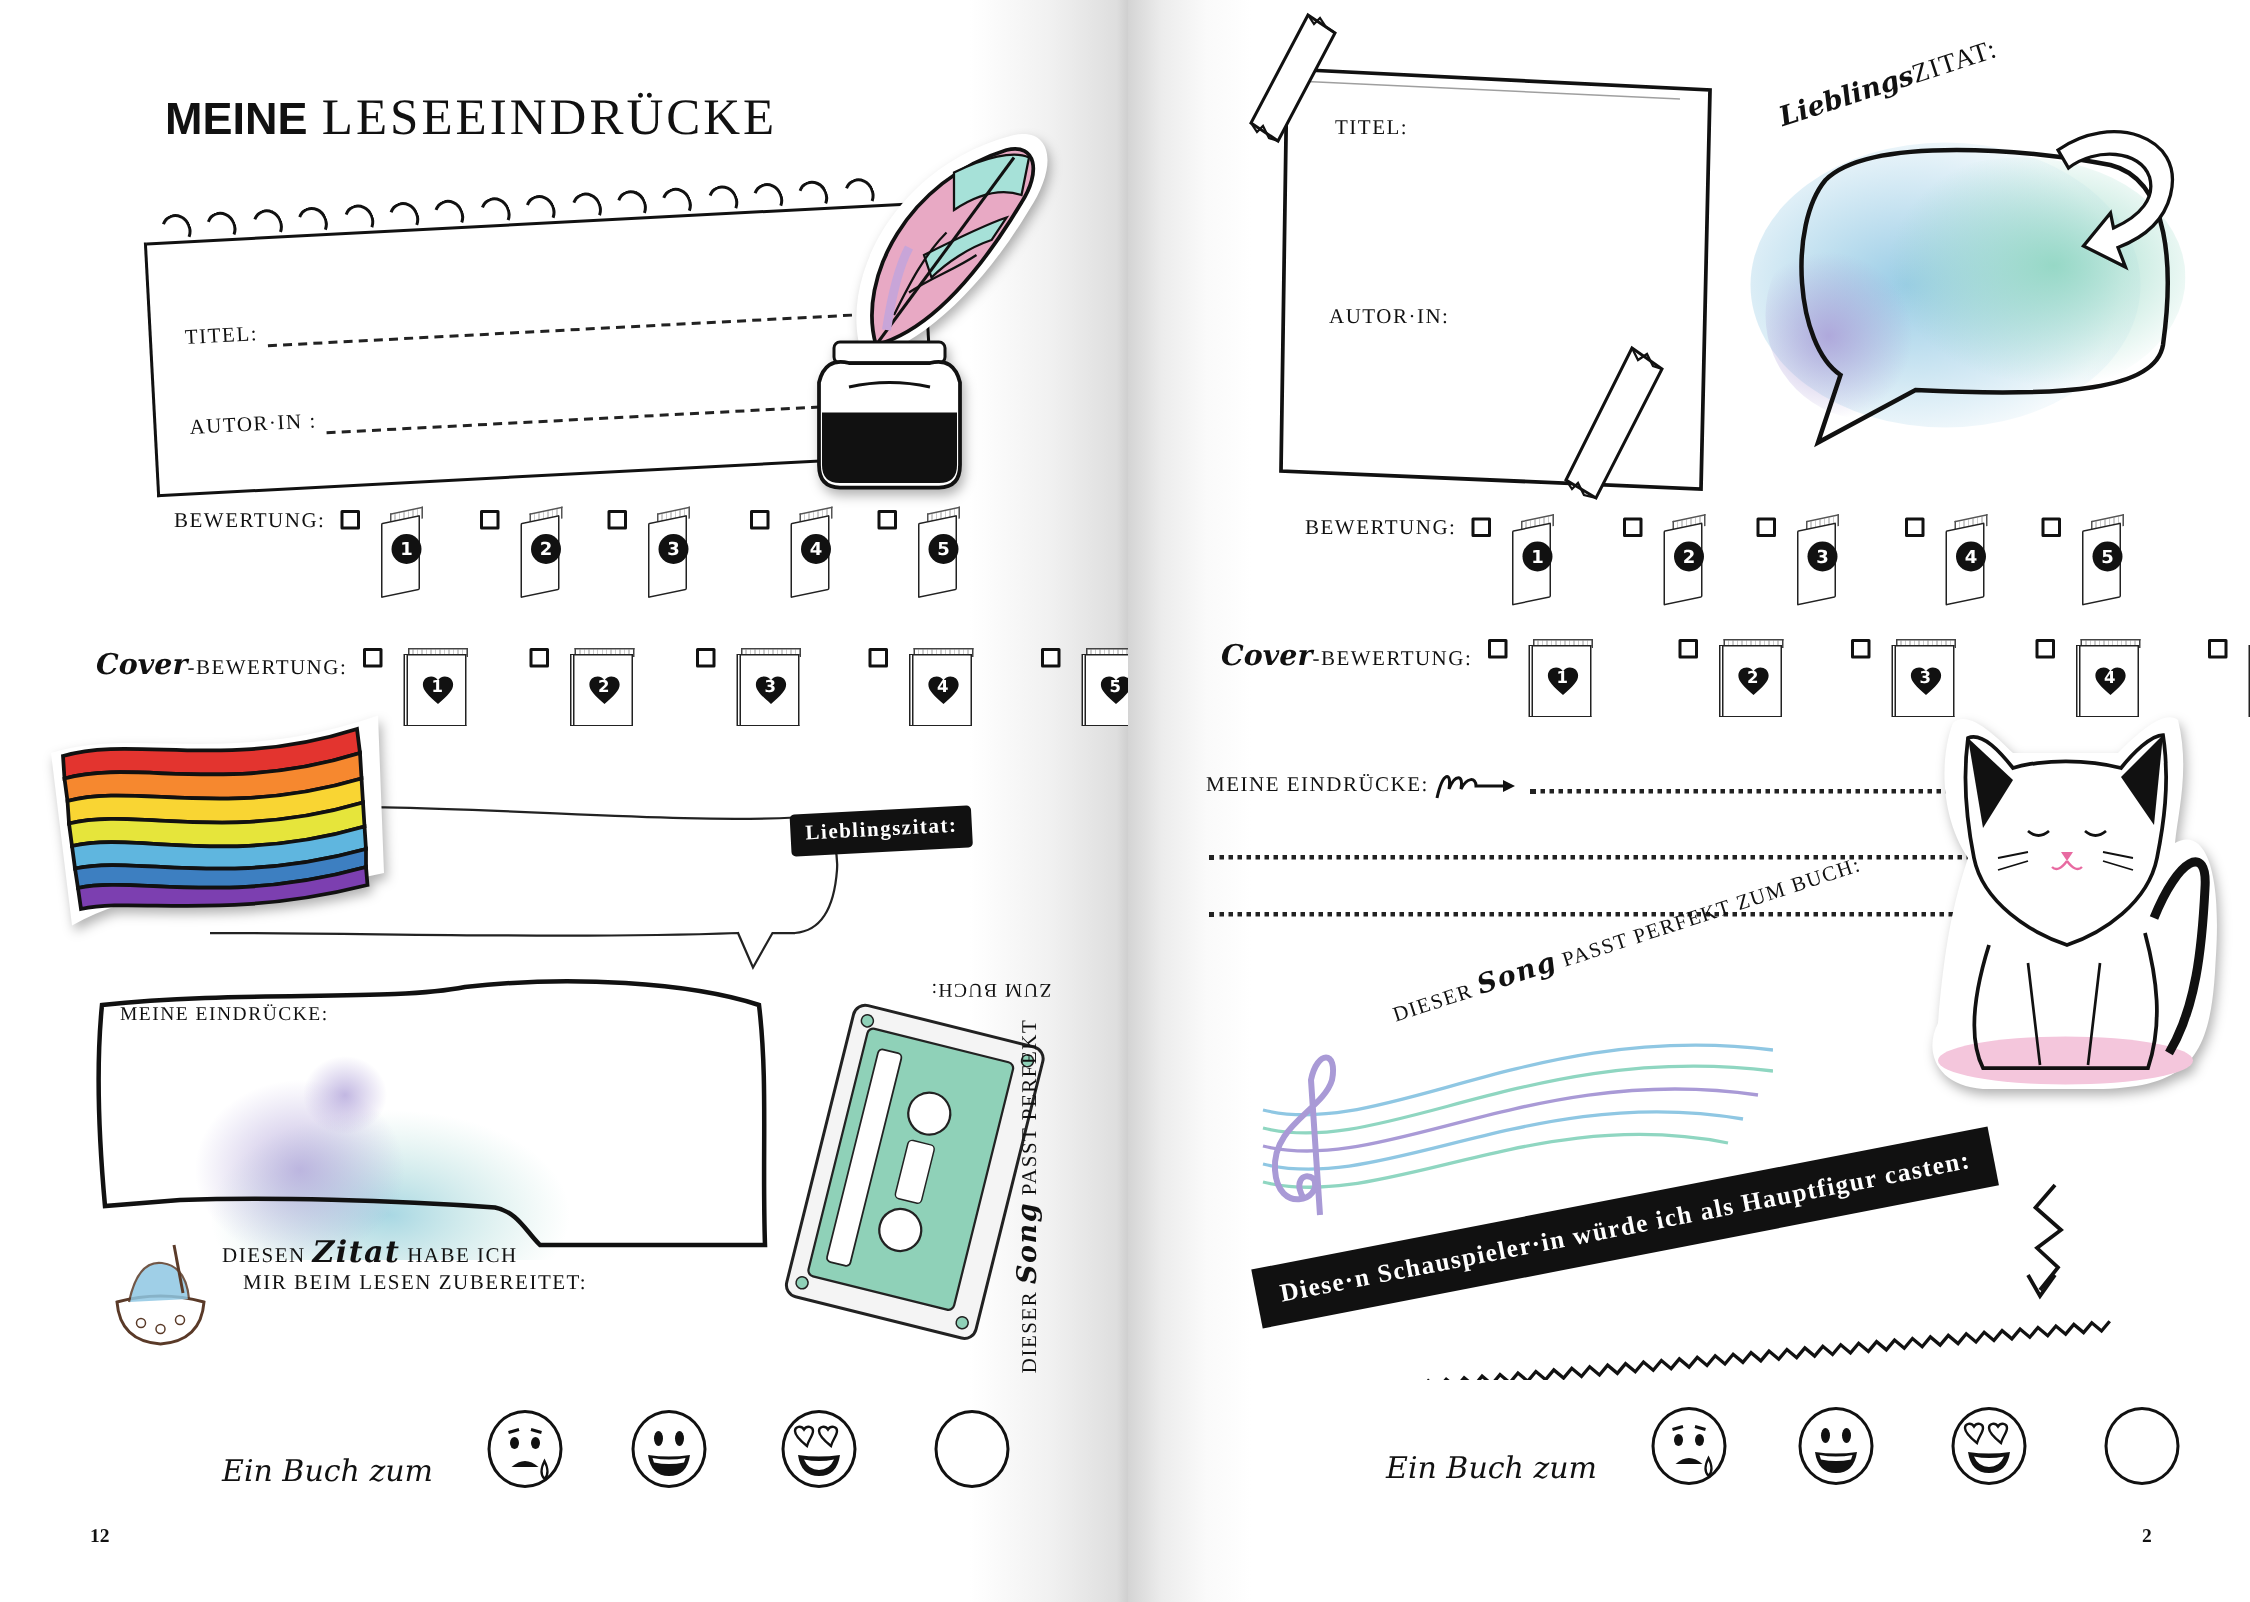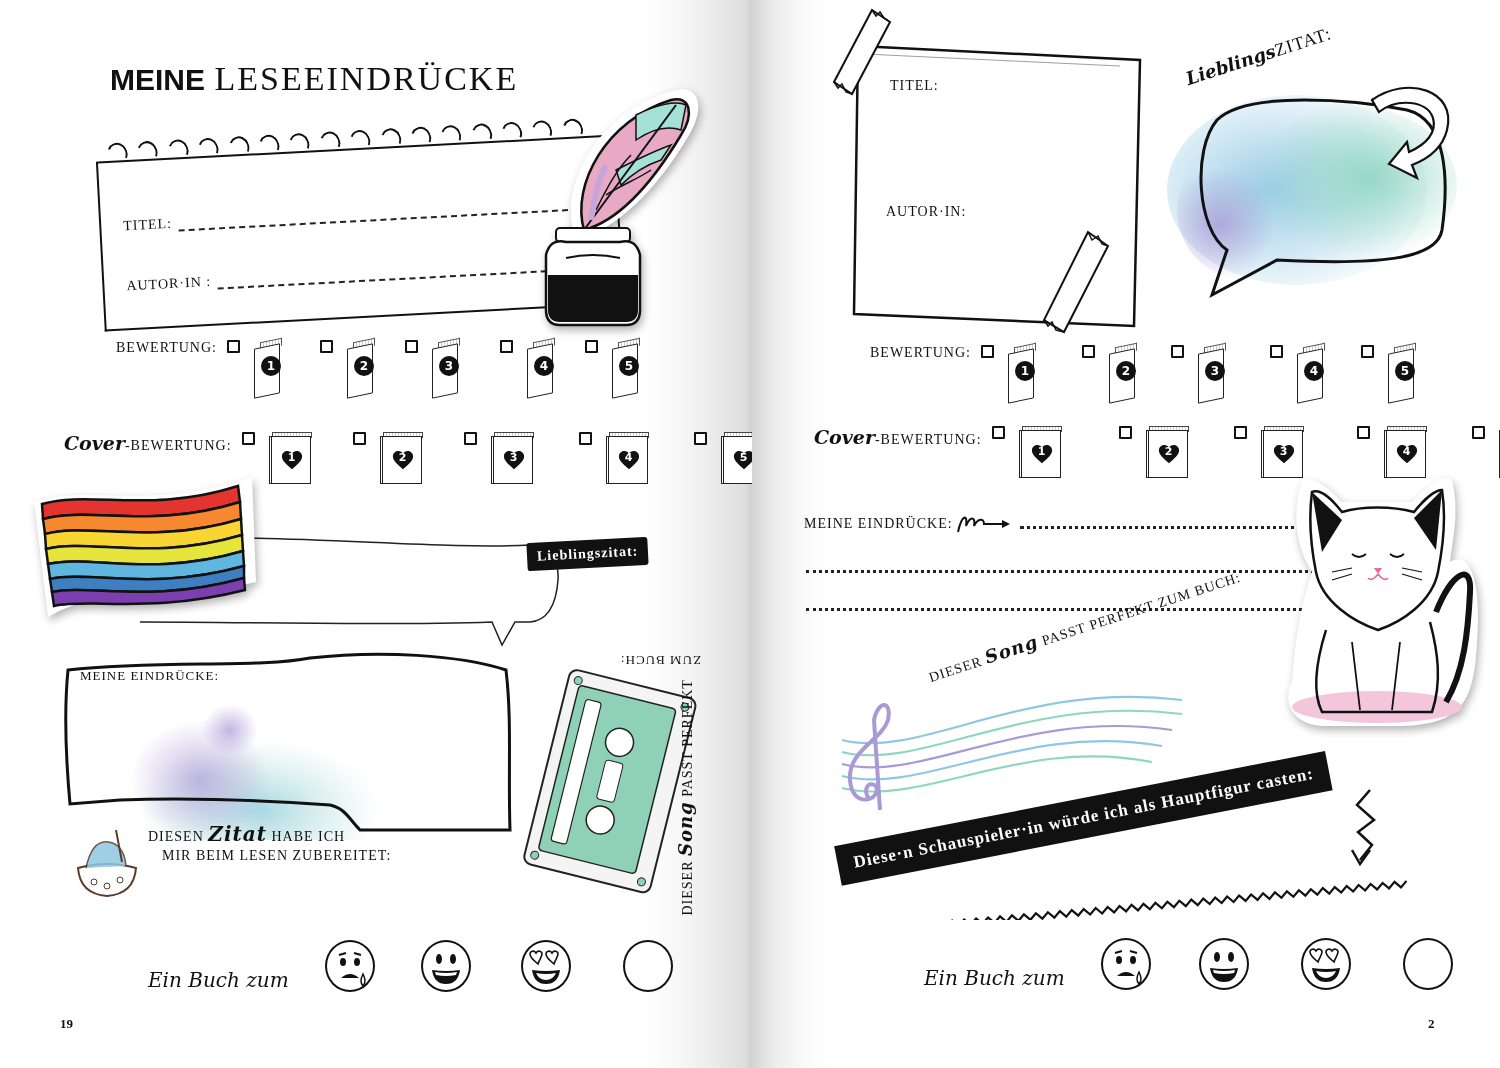--- a/index.html
+++ b/index.html
@@ -302,21 +302,21 @@
         <svg width="46" height="48" viewBox="0 0 46 48">
             <path d="M15 22 C10 18 7 15 7 12 C7 9 11 8 13 11 C15 8 19 9 19 12 C19 15 16 18 15 22 Z" fill="#fff" stroke="#111" stroke-width="1.6"></path>
             <path d="M31 22 C26 18 23 15 23 12 C23 9 27 8 29 11 C31 8 35 9 35 12 C35 15 32 18 31 22 Z" fill="#fff" stroke="#111" stroke-width="1.6"></path>
             <path d="M9 28 Q23 30 37 28 Q35 42 23 42 Q11 42 9 28 Z" fill="#111"></path>
             <path d="M13 31 Q23 33 33 31 Q30 38 23 38 Q16 38 13 31 Z" fill="#fff"></path>
           </svg>
       </span>
       <span class="emoji" style="margin-left:52px;"></span>
     </div>
 
-    <div class="abs page-num" style="left:60px; top:1016px;">19</div>
+    <div class="abs page-num" style="left:60px; top:1016px;">12</div>
   </div>
 
   <div class="page right">
 
     <div class="abs" style="left:98px; top:38px; width:300px; height:295px;">
       <svg width="300" height="295" viewBox="0 0 300 295">
         <path d="M8 8 L290 22 L284 288 L4 276 Z" fill="#fff" stroke="#111" stroke-width="2.5"></path>
         <path d="M14 16 L270 28" stroke="#111" stroke-width="1" opacity="0.4"></path>
       </svg>
     </div>

